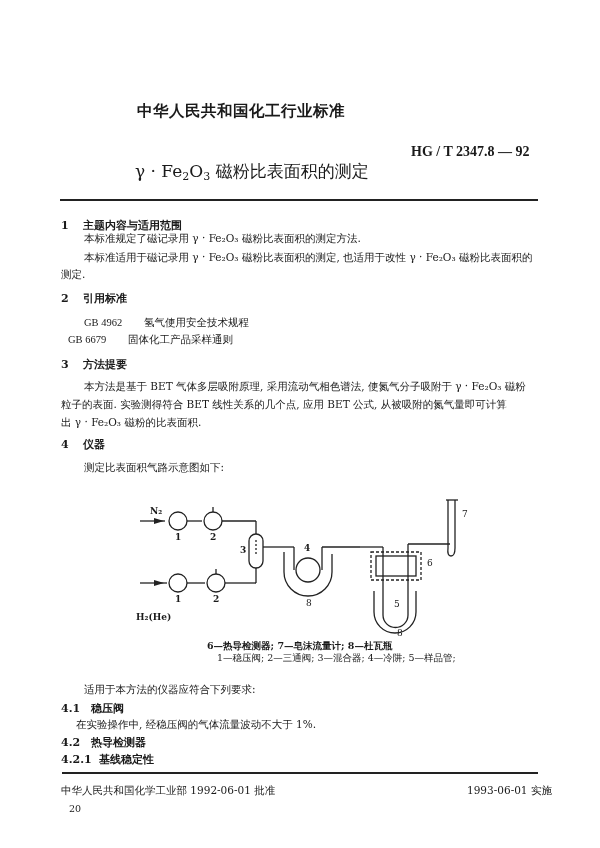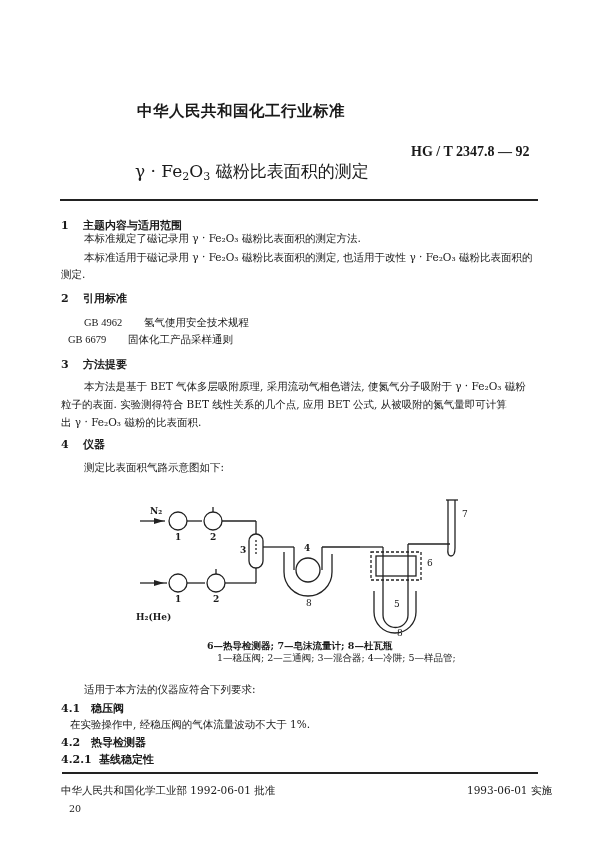--- a/index.html
+++ b/index.html
@@ -112,21 +112,21 @@
 <div class="abs body" style="left:462px; top:509px; font-size:9px;">7</div>
 <div class="abs body" style="left:306px; top:598px; font-size:9px;">8</div>
 <div class="abs body" style="left:397px; top:628px; font-size:9px;">8</div>
 
 <div class="abs caption" style="left:173px; top:652px;margin-left:44px;">1—稳压阀;  2—三通阀;  3—混合器;  4—冷阱;  5—样品管;</div>
 <div class="abs caption" style="left:207px; top:640px;font-weight:bold;">6—热导检测器;  7—皂沫流量计;  8—杜瓦瓶</div>
 
 <div class="abs body" style="left:84px; top:683px;">适用于本方法的仪器应符合下列要求:</div>
 
 <div class="abs sec" style="left:61px; top:701px;"><span class="num" style="width:30px;">4.1</span><span>稳压阀</span></div>
-<div class="abs body" style="left:70px; top:718px;">在实验操作中, 经稳压阀的气体流量波动不大于 1%.</div>
+<div class="abs body" style="left:76px; top:718px;">在实验操作中, 经稳压阀的气体流量波动不大于 1%.</div>
 <div class="abs sec" style="left:61px; top:735px;"><span class="num" style="width:30px;">4.2</span><span>热导检测器</span></div>
 <div class="abs sec" style="left:61px; top:752px;"><span class="num" style="width:38px;">4.2.1</span><span>基线稳定性</span></div>
 
 <div class="rule" style="left:62px; top:772px; width:476px;"></div>
 
 <div class="abs footer" style="left:61px; top:784px;">中华人民共和国化学工业部 1992-06-01 批准</div>
 <div class="abs footer" style="left:467px; top:784px;">1993-06-01 实施</div>
 <div class="abs footer" style="left:69px; top:803px; font-size:9.5px;">20</div>
 
 </body></html>

